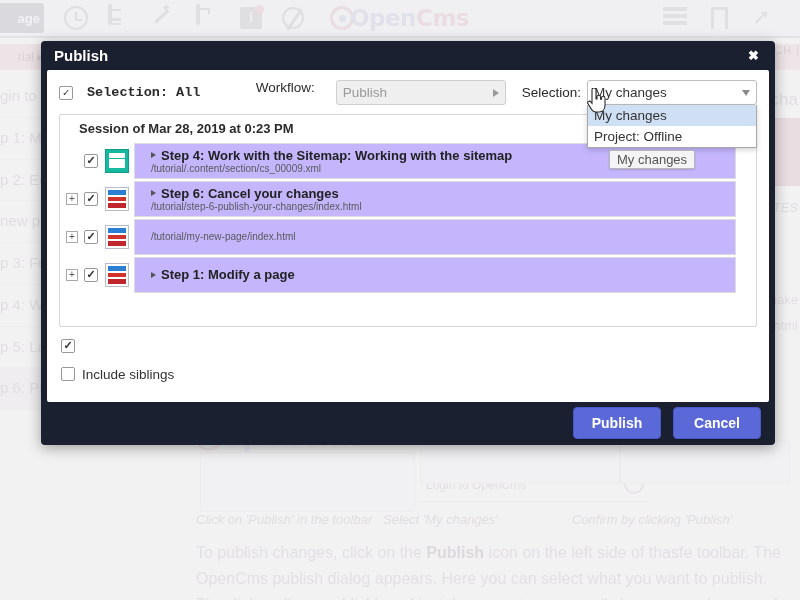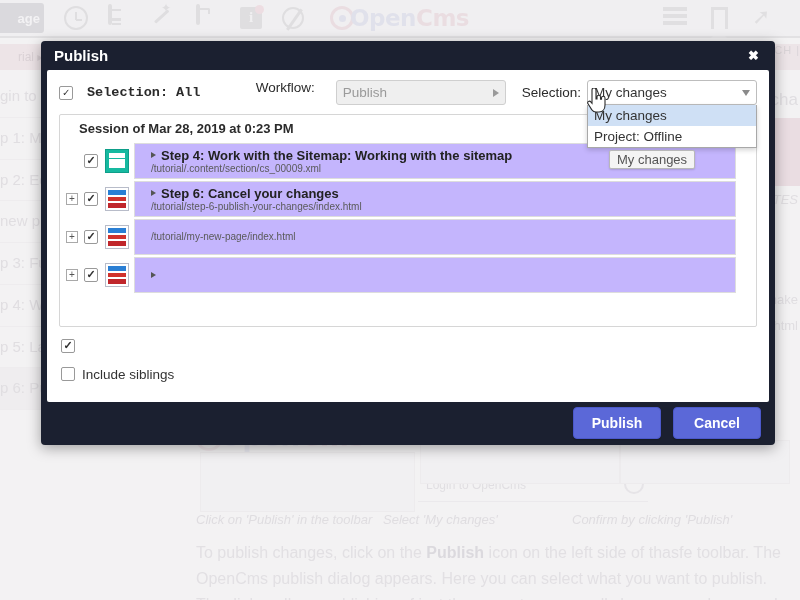--- a/index.html
+++ b/index.html
@@ -194,21 +194,21 @@
 
   <div class="bg-layer">
 
     <div class="bg-crumb">
       <span>rial ▸ Si</span>
     </div>
     <div class="bg-search" style="top:44px;">RCH |</div>
 
     <div class="bg-pinkblock"></div>
     <div class="bg-right-txt" style="top:90px;font-size:17px;">cha</div>
-    <div class="bg-right-txt" style="top:192px;font-style:italic;">TES</div>
+    <div class="bg-right-txt" style="top:200px;font-style:italic;">TES</div>
     <div class="bg-right-txt" style="top:292px;">nake</div>
     <div class="bg-right-txt" style="top:318px;">html</div>
 
     <div class="bg-sidebar">
       <div class="bg-sb-item">gin to O</div>
       <div class="bg-sb-item">p 1: Mo</div>
       <div class="bg-sb-item">p 2: Ed</div>
       <div class="bg-sb-item"> new p</div>
       <div class="bg-sb-item">p 3: Fu  matte</div>
       <div class="bg-sb-item">p 4: Work with the  emap</div>
@@ -360,20 +360,21 @@
           <span class="exp">+</span>
           <span class="cb on row-cb"></span>
           <span class="res-ic ic-blue">
               <i class="h"></i>
               <i class="m"></i>
               <i class="b"></i>
             </span>
           <div class="res-body">
             <span class="res-ttl">
                 <span class="tri-s"></span>
+                <span>Step 1: Modify a page</span>
               </span>
           </div>
         </div>
       </div>
 
       <div class="opts">
         <div class="opt">
           <span class="cb on"></span>
         </div>
         <div class="opt">

